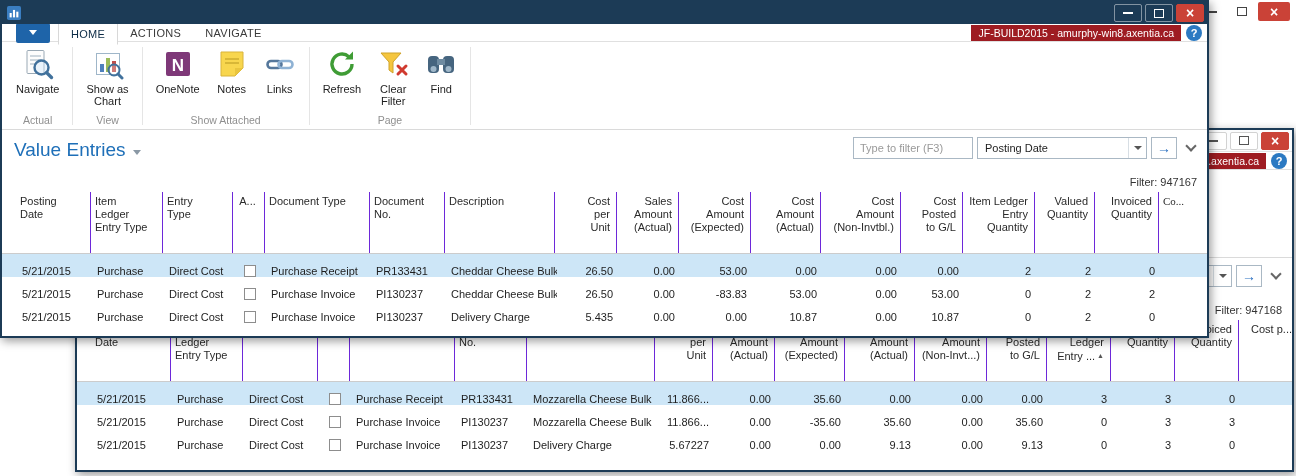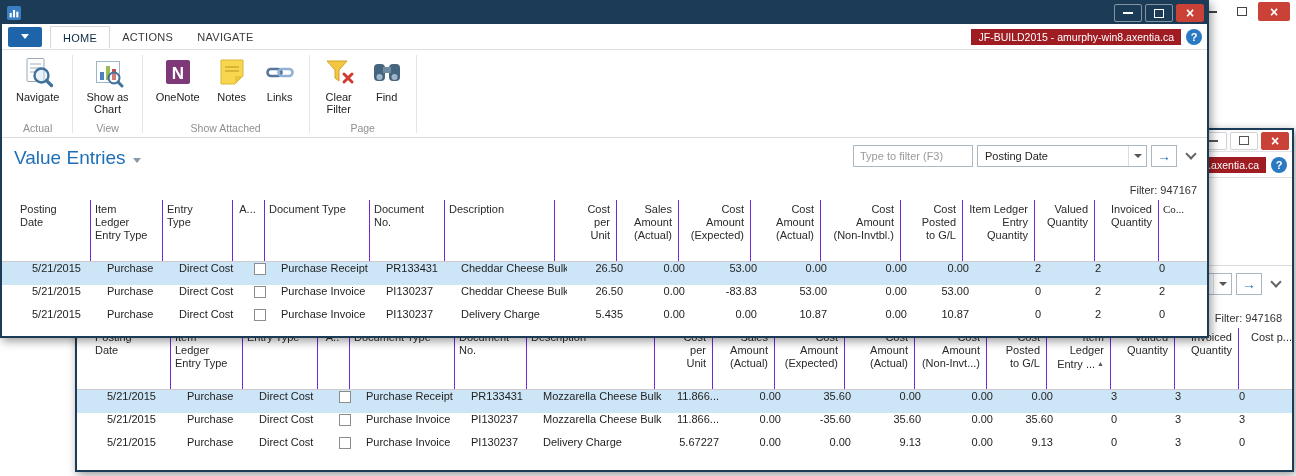--- a/index.html
+++ b/index.html
@@ -22,22 +22,22 @@
   .wbtns{margin-left:auto;display:flex;z-index:1}
   .wbtn{width:28px;height:18px;margin-left:3px;display:flex;align-items:center;justify-content:center;
         font-size:14px;line-height:1;cursor:pointer;border-radius:2px}
   .window.active .wbtn{color:#fff;border:1px solid rgba(255,255,255,.45)}
   .window.inactive .wbtn{color:#555;border:1px solid #d2d2d2;background:#fff}
   .wbtn.close,.mwbtn.close{background:var(--close-button-red)!important;color:#fff!important;border-color:var(--close-button-red)!important;font-weight:bold}
   .gmin{display:inline-block;width:10px;height:2px;background:currentColor}
   .gmax{display:inline-block;width:10px;height:9px;border:1.5px solid currentColor}
 
   
-  .tabrow{height:26px;display:flex;align-items:center;background:#fff;
-          border-bottom:1px solid #e0e0e0;padding:0 5px 0 6px}
+  .tabrow{height:18px;display:flex;align-items:center;background:#fff;
+          border-bottom:1px solid #e0e0e0;padding:0 5px 0 14px}
   .appmenu{width:34px;height:20px;background:var(--accent-blue);border-radius:2px;
            display:flex;align-items:center;justify-content:center;cursor:pointer}
   .caret-down{width:0;height:0;border-left:4px solid transparent;border-right:4px solid transparent;border-top:5px solid #fff}
   .tabs{display:flex;margin-left:8px}
   .tab{font-size:11px;padding:5px 12px 4px;color:#3a3a3a;letter-spacing:.3px;cursor:pointer}
   .tab.active{border:1px solid #d8d8d8;border-bottom:1px solid #fff;margin-bottom:-1px;color:#0b2a45;background:#fff}
   .badge{margin-left:auto;background:var(--server-badge-red);color:#fff;font-size:10.5px;
          padding:2px 7px;white-space:nowrap}
   .help{width:16px;height:16px;margin-left:5px;flex:0 0 auto;border-radius:50%;background:var(--help-blue);
         color:#fff;font-size:11px;font-weight:bold;display:flex;align-items:center;justify-content:center;cursor:pointer}
@@ -76,21 +76,21 @@
        display:flex;align-items:center;justify-content:center;font-size:14px;font-weight:bold}
   .fchevbtn{width:20px;height:22px;display:flex;align-items:center;justify-content:center;cursor:pointer}
   .chev{width:8px;height:8px;border-right:2px solid #666;border-bottom:2px solid #666;transform:rotate(45deg);margin-top:-4px}
   .flabel{position:absolute;right:10px;bottom:4px;font-size:11px;color:#333}
 
   
   .table{background:#fff}
   .thead{display:flex;height:62px;padding-left:14px;border-bottom:1px solid #cccccc;align-items:flex-start}
   .hcell{flex:0 0 auto;height:100%;font-size:11px;line-height:13px;padding:3px 6px 0 4px;
          white-space:pre-line;color:#2a2a2a;border-right:1px solid #6d28d9;overflow:hidden;cursor:pointer}
-  .trow{display:flex;height:23px;align-items:flex-start;padding-left:26px;cursor:pointer}
+  .trow{display:flex;height:23px;align-items:flex-end;padding-left:16px;cursor:pointer}
   .trow.selected{background:var(--selected-row-blue)}
   .tcell{flex:0 0 auto;font-size:11px;padding:0 6px 0 4px;white-space:nowrap;overflow:hidden}
   .al-l{text-align:left}.al-r{text-align:right}.al-c{text-align:center}
   .cb{display:inline-block;width:12px;height:12px;border:1px solid #8d8d8d;background:#fff;vertical-align:middle}
   .sort{font-size:7px;color:#555;margin-left:2px;vertical-align:2px}
 
   
   .mainctl{position:absolute;top:2px;right:6px;display:flex;align-items:center;z-index:1}
   .mwbtn{width:28px;height:19px;margin-left:2px;display:flex;align-items:center;justify-content:center;
          color:#444;font-size:14px;line-height:1;cursor:pointer}
@@ -363,20 +363,29 @@
               </svg>
             </span>
             <span class="rlabel">Links</span>
           </div>
         </div>
         <div class="rglabel">Show Attached</div>
       </div>
       <div class="rsep"></div>
       <div class="rgroup">
         <div class="rbtns">
+          <div class="rbtn">
+            <span class="ricon">
+              <svg viewBox="0 0 32 32">
+                <path d="M26 16a10 10 0 1 1-3.2-7.3" fill="none" stroke="#3f9c35" stroke-width="3.4"></path>
+                <path d="M27 3.5v8h-8z" fill="#3f9c35"></path>
+              </svg>
+            </span>
+            <span class="rlabel">Refresh</span>
+          </div>
           <div class="rbtn">
             <span class="ricon">
               <svg viewBox="0 0 32 32">
                 <path d="M4 5h20L16 14v11l-4-3v-8z" fill="#f5c63f" stroke="#cfa32a"></path>
                 <path d="M21 18l8 8m0-8l-8 8" stroke="#d03a2f" stroke-width="3" stroke-linecap="round"></path>
               </svg>
             </span>
             <span class="rlabel">Clear
 Filter</span>
           </div>

